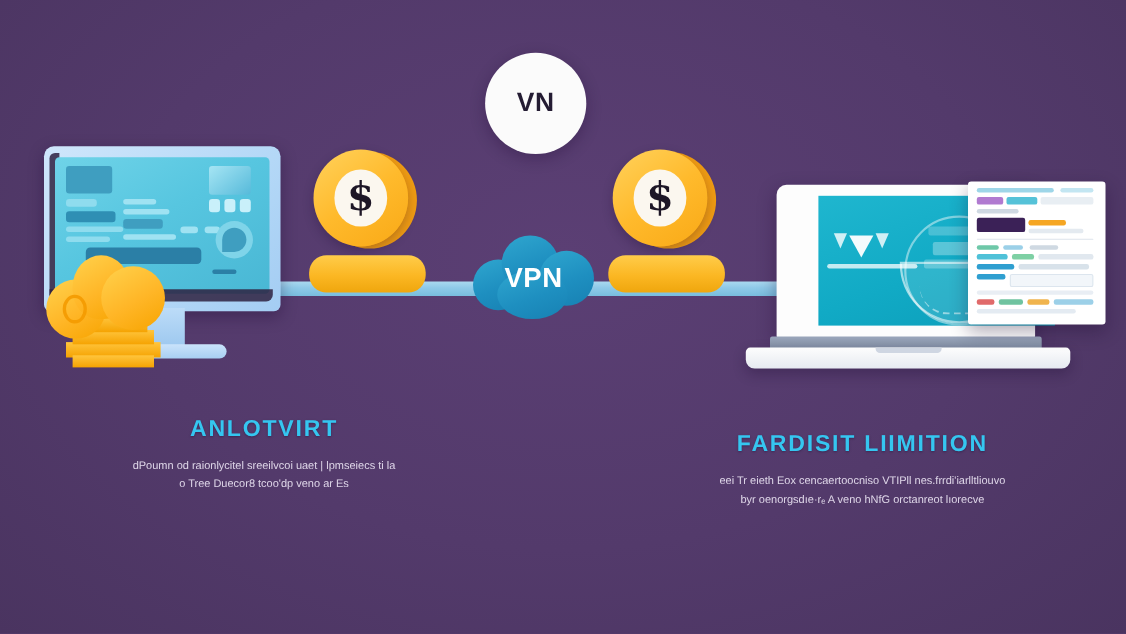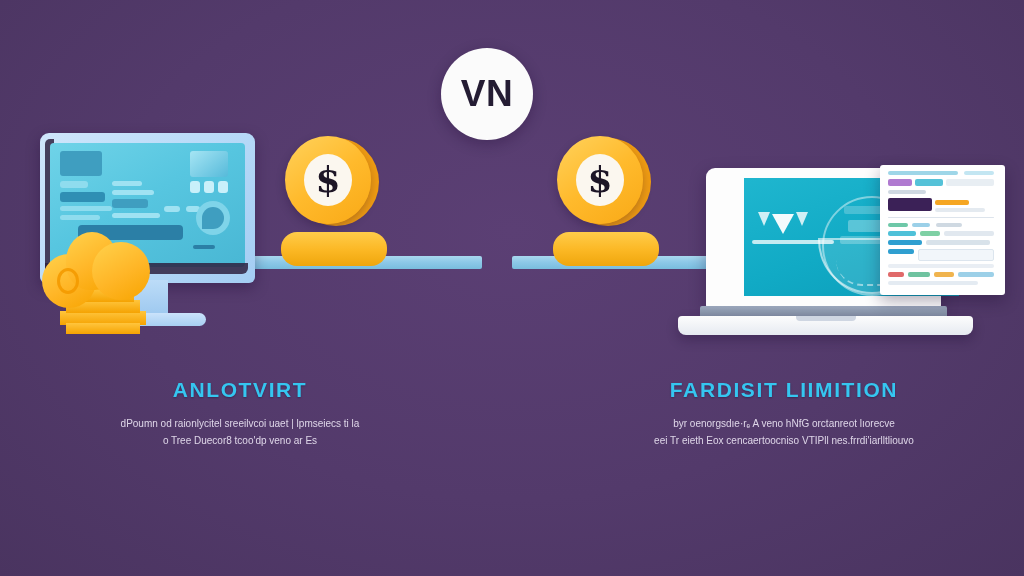--- a/index.html
+++ b/index.html
@@ -139,21 +139,21 @@
     color:#ffffff; font-weight:bold; font-size:25px; letter-spacing:.5px;
   }
 
   
   .vn-badge {
     position:absolute; left:441px; top:48px; width:92px; height:92px;
     border-radius:50%; background:#fbfbfb;
     display:flex; align-items:center; justify-content:center;
     box-shadow:0 4px 14px rgba(25,8,45,.3);
   }
-  .vn-text { color:#241c33; font-weight:bold; font-size:37px; letter-spacing:.5px; }
+  .vn-text { color:#241c33; font-weight:bold; font-size:24px; letter-spacing:.5px; }
 
   
   .laptop { position:absolute; left:678px; top:168px; width:295px; height:172px; }
   .lt-lid {
     position:absolute; left:28px; top:0; width:235px; height:140px;
     background:#fdfdfd; border-radius:9px 9px 3px 3px;
     box-shadow:0 6px 16px rgba(28,10,48,.35);
   }
   .lt-screen {
     position:absolute; left:38px; top:10px; width:215px; height:118px;
@@ -242,21 +242,21 @@
   .p21 { left:8px;  top:99px; width:106px;height:4px; background:#e9eef4; }
   .p22 { left:8px;  top:107px;width:16px; height:5px; background:#e06a6a; }
   .p23 { left:28px; top:107px;width:22px; height:5px; background:#6fc3a0; }
   .p24 { left:54px; top:107px;width:20px; height:5px; background:#f0b44e; }
   .p25 { left:78px; top:107px;width:36px; height:5px; background:#9cd0e8; }
   .p26 { left:8px;  top:116px;width:90px; height:4px; background:#e4ebf2; }
 
   
   .col { position:absolute; text-align:center; }
   .col-left  { left:28px;  top:378px; width:424px; }
-  .col-right { left:572px; top:378px; width:424px; }
+  .col-right { left:572px; top:392px; width:424px; }
 
   .kicker {
     font-size:21px; font-weight:bold; letter-spacing:1.6px;
     color:#35c6f0;
     text-shadow:0 1px 2px rgba(20,6,40,.35);
   }
   .headline {
     margin-top:30px;
     font-size:37px; font-weight:bold; letter-spacing:-0.2px;
     color:#ffffff;
@@ -333,20 +333,27 @@
   <div class="ped ped-right">
     <div class="coin-shadow"></div>
     <div class="coin">
       <div class="coin-inner">
         <span class="coin-sym">$</span>
       </div>
     </div>
     <div class="ped-base"></div>
   </div>
 
+  <div class="cloud">
+    <div class="cl-p cl-1"></div>
+    <div class="cl-p cl-2"></div>
+    <div class="cl-p cl-3"></div>
+    <div class="cl-p cl-4"></div>
+    <div class="cl-label">VPN</div>
+  </div>
 
   <div class="vn-badge">
     <span class="vn-text">VN</span>
   </div>
 
   <div class="laptop">
     <div class="lt-lid">
       <div class="lt-screen">
         <div class="sc-circle"></div>
         <div class="sc-txt1"></div>
@@ -398,18 +405,18 @@
     <div class="kicker">ANLOTVIRT</div>
     <div class="body">
       <span>dPoumn od raionlycitel sreeilvcoi uaet | lpmseiecs ti la</span>
       <span>o Tree Duecor8 tcoo'dp veno ar Es</span>
     </div>
   </div>
 
   <div class="col col-right">
     <div class="kicker">FARDISIT LIIMITION</div>
     <div class="body">
+      <span>eei Tr eieth Eox cencaertoocniso VTIPll nes.frrdi'iarlltliouvo</span>
       <span>byr oenorgsdıe·rₑ A veno hNfG orctanreot lıorecve</span>
-      <span>eei Tr eieth Eox cencaertoocniso VTIPll nes.frrdi'iarlltliouvo</span>
     </div>
   </div>
 
 </div>
 
 </body></html>

